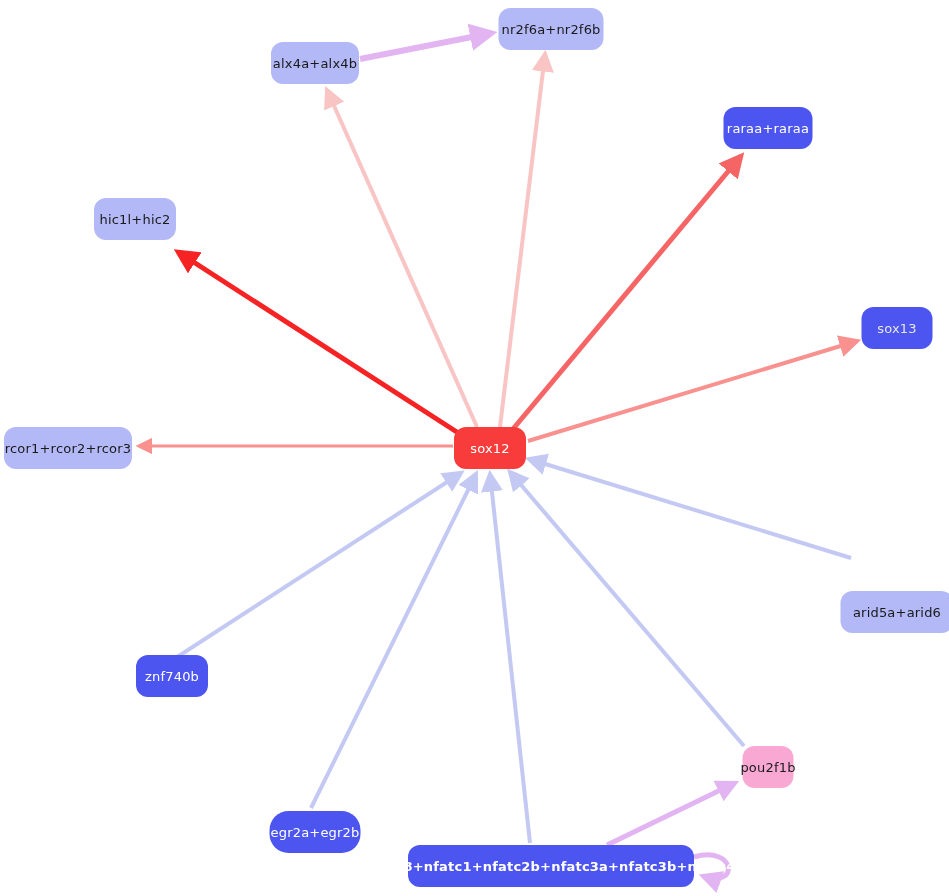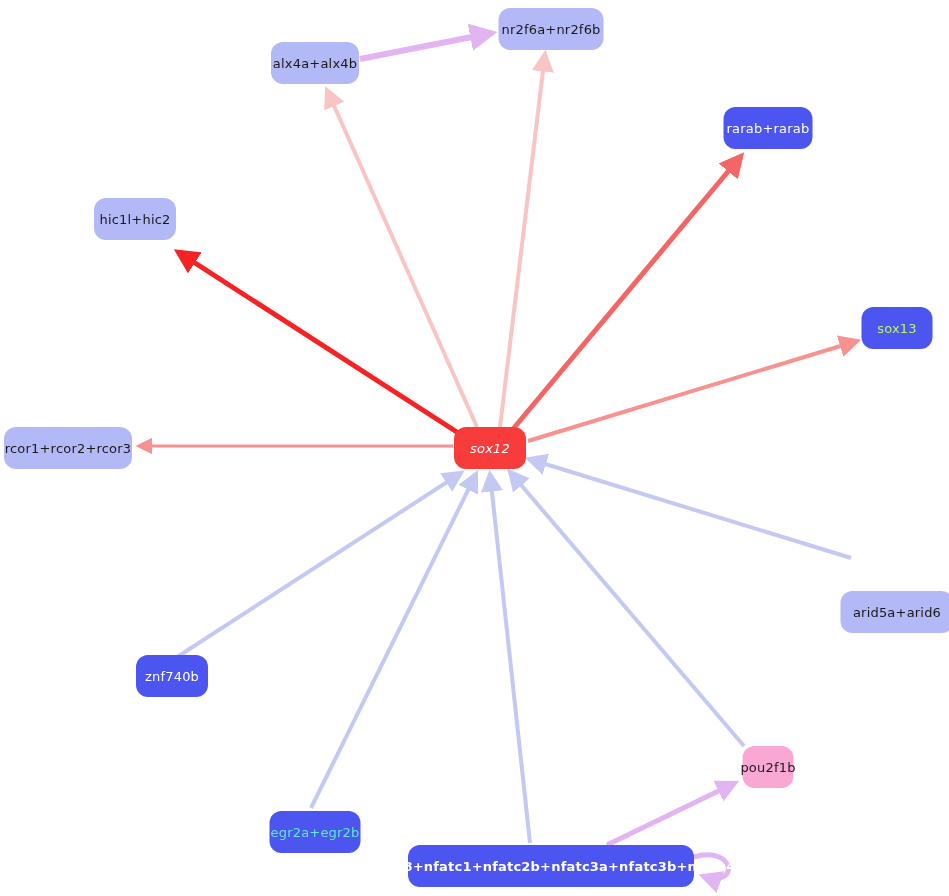--- a/index.html
+++ b/index.html
@@ -80,51 +80,51 @@
         <path d="M 311 808 L 476 474" fill="none" stroke="#c3c9f3" stroke-width="4" stroke-linecap="butt" marker-end="url(#ah-edge_blue_pale)"></path>
         <path d="M 530 843 L 490 474" fill="none" stroke="#c3c9f3" stroke-width="4" stroke-linecap="butt" marker-end="url(#ah-edge_blue_pale)"></path>
         <path d="M 744 746 L 510 472" fill="none" stroke="#c3c9f3" stroke-width="4" stroke-linecap="butt" marker-end="url(#ah-edge_blue_pale)"></path>
         <path d="M 851 558 L 529 459" fill="none" stroke="#c3c9f3" stroke-width="4" stroke-linecap="butt" marker-end="url(#ah-edge_blue_pale)"></path>
         <path d="M 607 845 L 735 783" fill="none" stroke="#e2b4f2" stroke-width="5" stroke-linecap="butt" marker-end="url(#ah-edge_violet)"></path>
         <path d="M 694 857 C 736 845, 740 889, 703 876" fill="none" stroke="#e2b4f2" stroke-width="5" stroke-linecap="butt" marker-end="url(#ah-edge_violet)"></path>
       </g>
   </svg>
 
   <div id="nodes-group">
-      <div class="node" style="left: 490px; top: 448px; width: 72px; height: 42px; background: rgb(248, 59, 59); color: rgb(255, 255, 255); font-style: italic;">
+      <div class="node" style="left: 490px; top: 448px; width: 72px; height: 42px; background: rgb(248, 59, 59); color: rgb(255, 255, 255);">
         <span class="node-label">sox12</span>
       </div>
       <div class="node" style="left: 551px; top: 29px; width: 105px; height: 42px; background: rgb(179, 184, 247); color: rgb(26, 26, 26);">
         <span class="node-label">nr2f6a+nr2f6b</span>
       </div>
       <div class="node" style="left: 315px; top: 63px; width: 88px; height: 42px; background: rgb(179, 184, 247); color: rgb(26, 26, 26);">
         <span class="node-label">alx4a+alx4b</span>
       </div>
       <div class="node" style="left: 768px; top: 128px; width: 89px; height: 42px; background: rgb(76, 85, 240); color: rgb(255, 255, 255);">
-        <span class="node-label">rarab+rarab</span>
+        <span class="node-label">raraa+raraa</span>
       </div>
       <div class="node" style="left: 135px; top: 219px; width: 82px; height: 42px; background: rgb(179, 184, 247); color: rgb(26, 26, 26);">
         <span class="node-label">hic1l+hic2</span>
       </div>
-      <div class="node" style="left: 897px; top: 328px; width: 71px; height: 42px; background: rgb(76, 85, 240); color: #bef264;">
+      <div class="node" style="left: 897px; top: 328px; width: 71px; height: 42px; background: rgb(76, 85, 240); color: #e5e5e5;">
         <span class="node-label">sox13</span>
       </div>
       <div class="node" style="left: 68px; top: 448px; width: 128px; height: 42px; background: rgb(179, 184, 247); color: rgb(26, 26, 26);">
         <span class="node-label">rcor1+rcor2+rcor3</span>
       </div>
       <div class="node" style="left: 897px; top: 567px; width: 113px; height: 42px; background: rgb(179, 184, 247); color: rgb(26, 26, 26); margin-top: 45px;">
         <span class="node-label">arid5a+arid6</span>
       </div>
       <div class="node" style="left: 135px; top: 676px; width: 72px; height: 42px; background: rgb(76, 85, 240); color: rgb(255, 255, 255); margin-left: 37px;">
         <span class="node-label">znf740b</span>
       </div>
       <div class="node" style="left: 768px; top: 767px; width: 51px; height: 42px; background: #f9a8d4; color: rgb(26, 26, 26);">
         <span class="node-label">pou2f1b</span>
       </div>
-      <div class="node" style="left: 315px; top: 832px; width: 91px; height: 42px; background: rgb(76, 85, 240); color: #5eead4;">
+      <div class="node" style="left: 315px; top: 832px; width: 91px; height: 42px; background: rgb(76, 85, 240); color: #ffffff; border-radius: 19px;">
         <span class="node-label">egr2a+egr2b</span>
       </div>
       <div class="node" style="left: 551px; top: 866px; width: 286px; height: 42px; background: rgb(76, 85, 240); color: rgb(255, 255, 255); font-weight: bold;">
         <span class="node-label">ddx28+nfatc1+nfatc2b+nfatc3a+nfatc3b+nfatc4</span>
       </div>
     </div>
 
 </div>
 
 </body></html>

